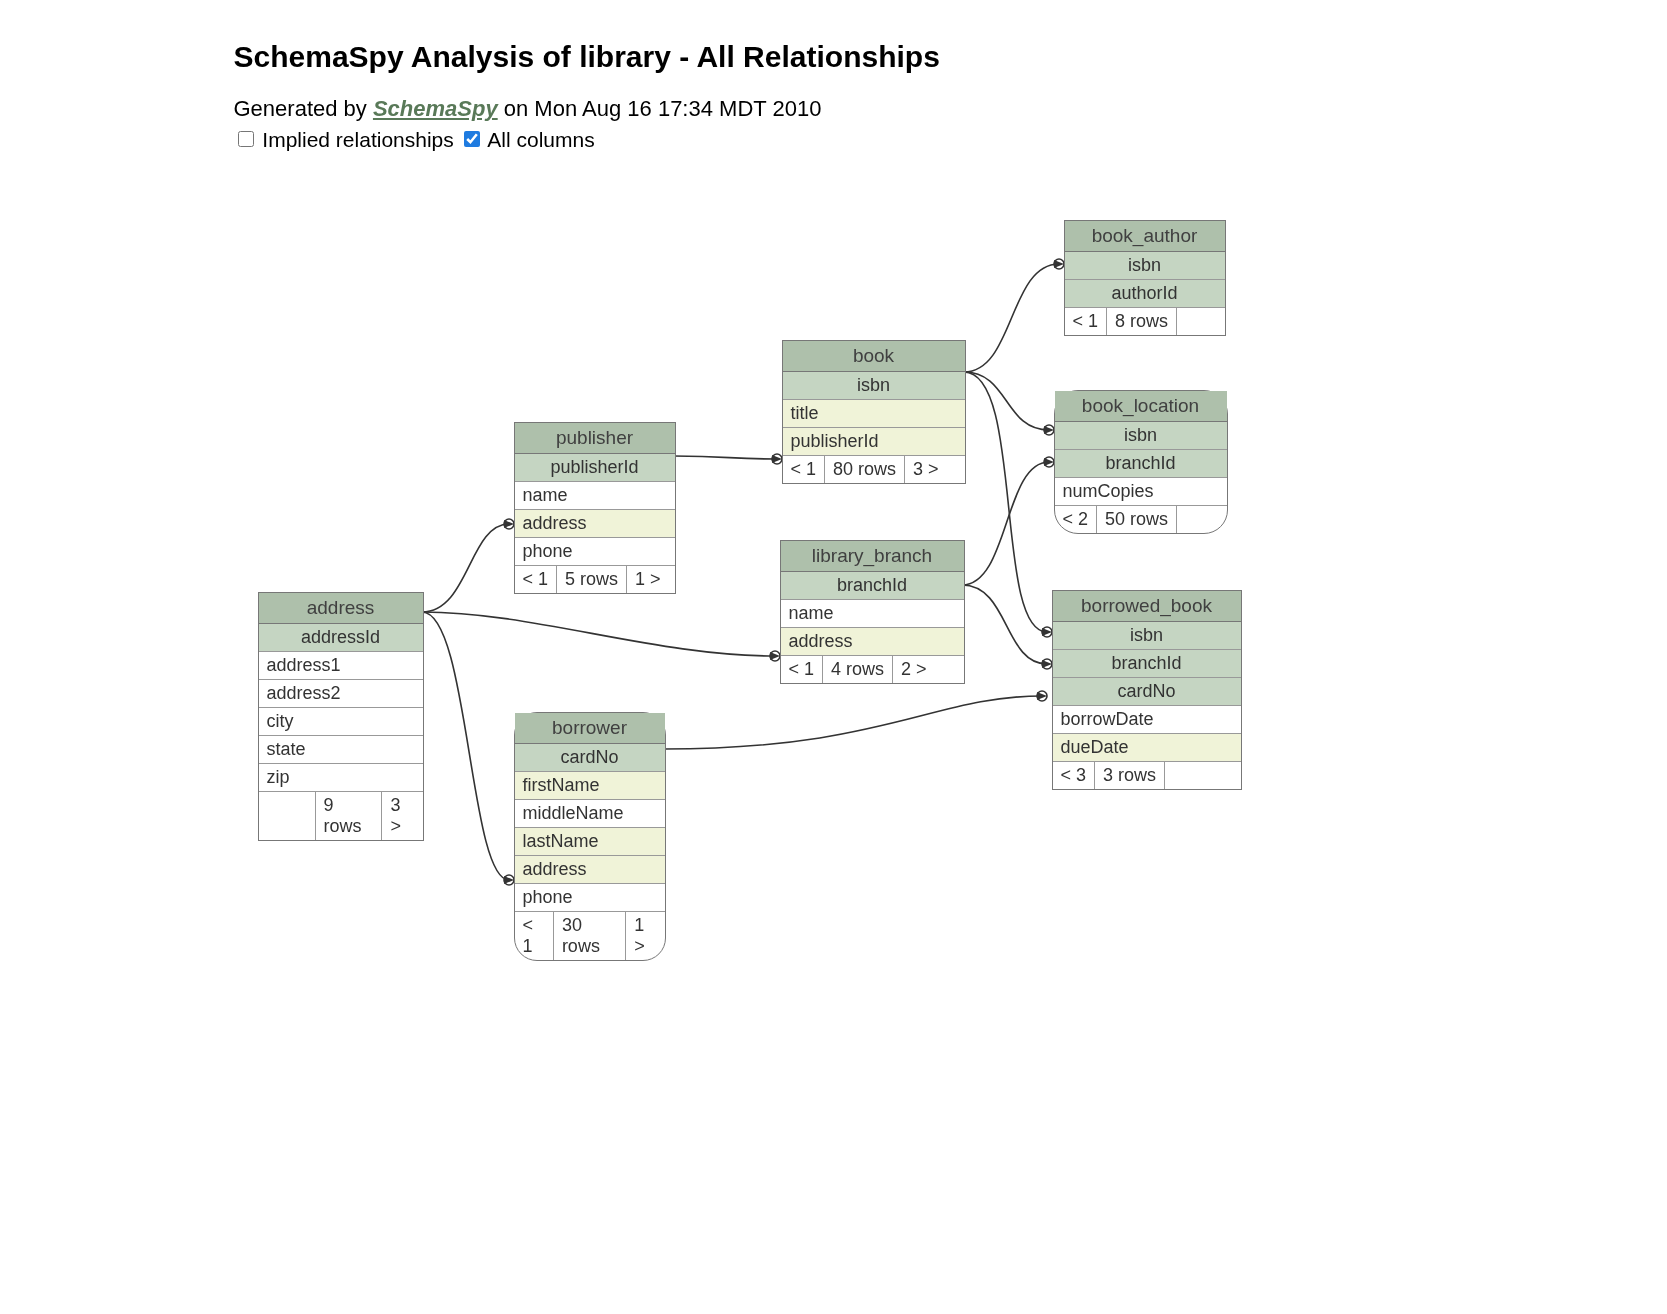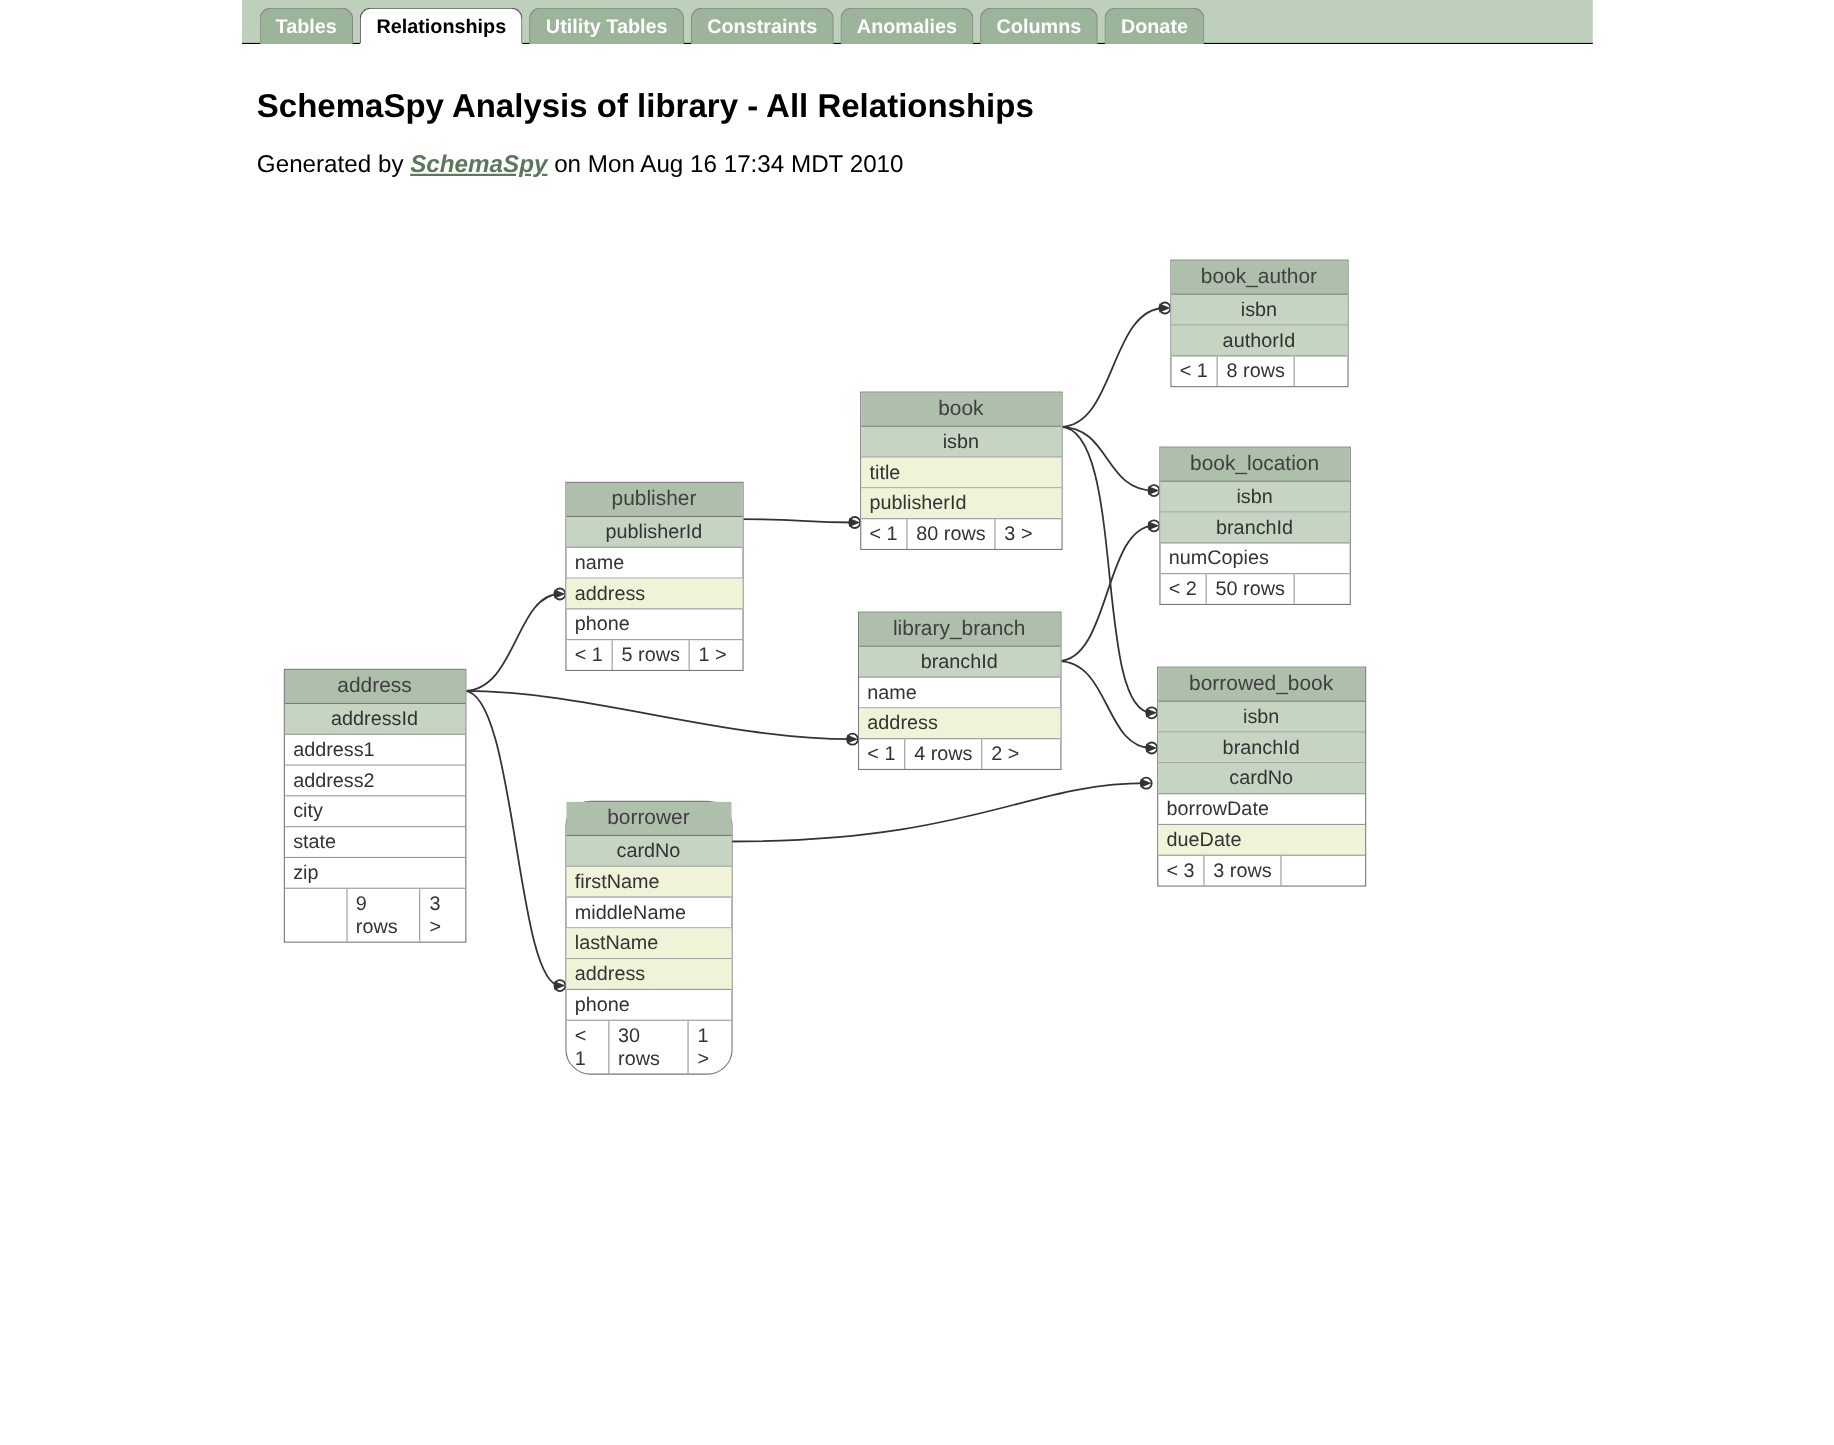--- a/index.html
+++ b/index.html
@@ -30,34 +30,31 @@
   .tbl .row.green { background:var(--cell-green);text-align:center; }
   .tbl .row.cream { background:var(--cell-cream); }
   .tbl .foot { display:flex; }
   .tbl .foot span { padding:3px 8px; font-size:18px; color:#333; border-right:1px solid #999; }
   .tbl .foot span:last-child { border-right:none; }
 </style>
 </head>
 <body>
 
 <div class="page">
-  <div class="tab-band">
-    <div class="tab">Tables</div>
-    <div class="tab active">Relationships</div>
-    <div class="tab">Utility Tables</div>
-    <div class="tab">Constraints</div>
-    <div class="tab">Anomalies</div>
-    <div class="tab">Columns</div>
-    <div class="tab">Donate</div>
-  </div>
 
   <div class="content">
     <h1>SchemaSpy Analysis of library - All Relationships</h1>
     <div class="gen-line">
       <span>Generated by </span><a href="#">SchemaSpy</a><span> on Mon Aug 16 17:34 MDT 2010</span>
+    </div>
+    <div class="opts">
+      <input type="checkbox" style="">
+      <span>Implied relationships</span>
+      <input type="checkbox" checked="" style="">
+      <span>All columns</span>
     </div>
 
     <div class="canvas">
       <svg class="links" width="1228" height="820">
         <defs></defs>
 
         <g stroke="#333" stroke-width="1.6" fill="none">
           <path d="M188 460 C 235 460 235 372 275 372"></path>
           <circle cx="275" cy="372" r="5" fill="#fff"></circle>
           <path d="M270 368 l10 4 l-10 4" fill="#333" stroke="none"></path>
@@ -171,21 +168,21 @@
         <div class="head">book_author</div>
         <div class="row green">isbn</div>
         <div class="row green">authorId</div>
         <div class="foot">
           <span>&lt; 1</span>
           <span>8 rows</span>
           <span style="min-width:30px"></span>
         </div>
       </div>
 
-      <div class="tbl" style="left:820px; top:238px; width:172px;">
+      <div class="tbl" style="left:820px; top:238px; width:172px;border-radius:24px;">
         <div class="head">book_location</div>
         <div class="row green">isbn</div>
         <div class="row green">branchId</div>
         <div class="row">numCopies</div>
         <div class="foot">
           <span>&lt; 2</span>
           <span>50 rows</span>
           <span style="min-width:30px"></span>
         </div>
       </div>

